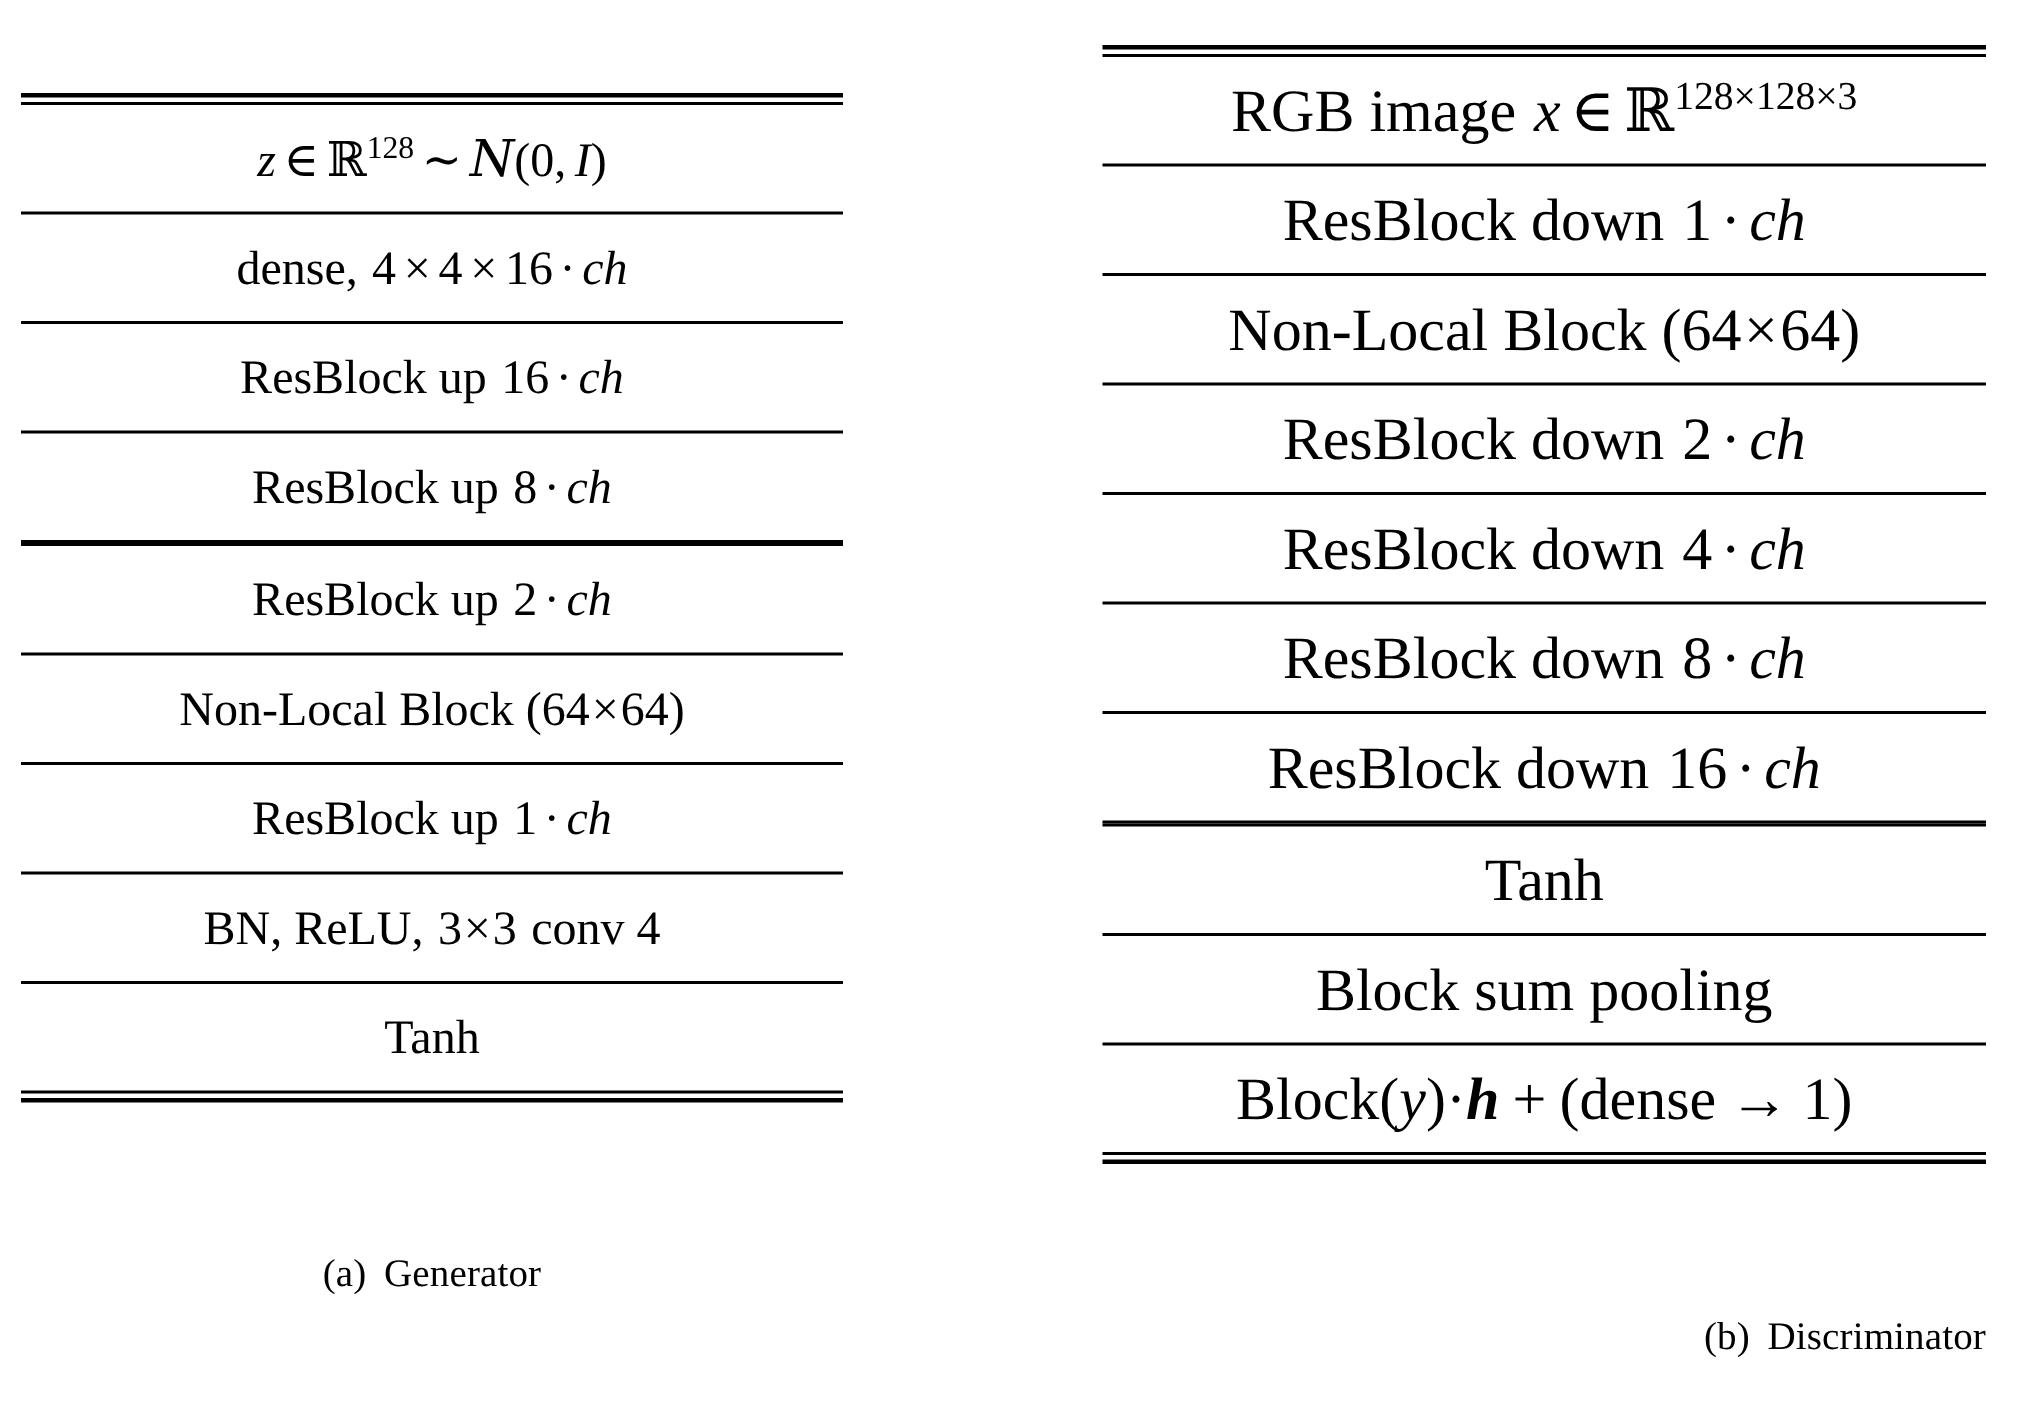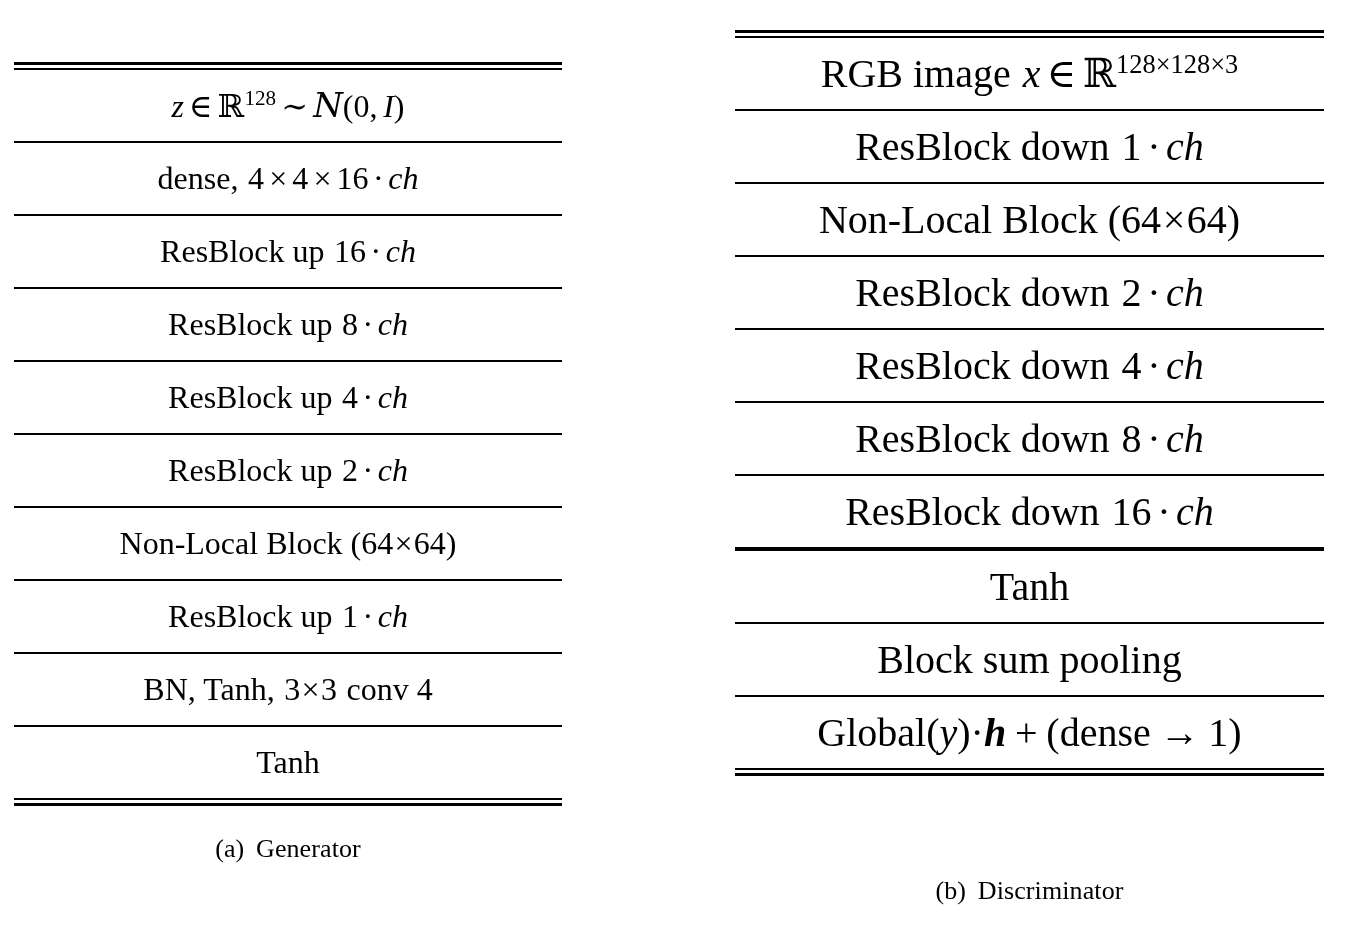--- a/index.html
+++ b/index.html
@@ -117,20 +117,21 @@
   .caption .label { margin-right: 0.45em; }
   .caption.generator-caption {
     left: 14px;
     top: 834px;
     width: 548px;
   }
   .caption.discriminator-caption {
     left: 735px;
     top: 876px;
     width: 589px;
+    text-align: right;
   }
 </style>
 </head>
 <body>
 
 <div class="figure-area">
 
   <div class="arch-table generator">
 
     <div class="toprule-group">
@@ -152,42 +153,39 @@
     <div class="row">
       <span class="cell"><span>ResBlock up</span><span class="mn" style="padding-left:.3em">16</span><span class="cdot">·</span><span class="mi">ch</span></span>
     </div>
     <div class="rule thin"></div>
 
     <div class="row">
       <span class="cell"><span>ResBlock up</span><span class="mn" style="padding-left:.3em">8</span><span class="cdot">·</span><span class="mi">ch</span></span>
     </div>
     <div class="rule thin"></div>
 
-    <div class="row">
-      <span class="cell"><span>ResBlock up</span><span class="mn" style="padding-left:.3em">4</span><span class="cdot">·</span><span class="mi">ch</span></span>
-    </div>
     <div class="rule thin"></div>
 
     <div class="row">
       <span class="cell"><span>ResBlock up</span><span class="mn" style="padding-left:.3em">2</span><span class="cdot">·</span><span class="mi">ch</span></span>
     </div>
     <div class="rule thin"></div>
 
     <div class="row">
       <span class="cell"><span>Non-Local Block (64</span><span class="op-tight">×</span><span>64)</span></span>
     </div>
     <div class="rule thin"></div>
 
     <div class="row">
       <span class="cell"><span>ResBlock up</span><span class="mn" style="padding-left:.3em">1</span><span class="cdot">·</span><span class="mi">ch</span></span>
     </div>
     <div class="rule thin"></div>
 
     <div class="row">
-      <span class="cell"><span>BN, Tanh,</span><span class="mn" style="padding-left:.3em">3</span><span class="op-tight">×</span><span class="mn">3</span><span style="padding-left:.3em">conv 4</span></span>
+      <span class="cell"><span>BN, ReLU,</span><span class="mn" style="padding-left:.3em">3</span><span class="op-tight">×</span><span class="mn">3</span><span style="padding-left:.3em">conv 4</span></span>
     </div>
     <div class="rule thin"></div>
 
     <div class="row">
       <span class="cell">Tanh</span>
     </div>
 
     <div class="bottomrule-group">
       <div class="rule thin"></div>
       <div class="rule gap"></div>
@@ -248,21 +246,21 @@
       <span class="cell">Tanh</span>
     </div>
     <div class="rule thin"></div>
 
     <div class="row">
       <span class="cell">Block sum pooling</span>
     </div>
     <div class="rule thin"></div>
 
     <div class="row">
-      <span class="cell"><span>Global(</span><span class="mi">y</span><span>)</span><span>·</span><span class="mbi">h</span><span class="op" style="padding:0 .22em">+</span><span>(dense</span><span class="op" style="padding:0 .22em">→</span><span>1)</span></span>
+      <span class="cell"><span>Block(</span><span class="mi">y</span><span>)</span><span>·</span><span class="mbi">h</span><span class="op" style="padding:0 .22em">+</span><span>(dense</span><span class="op" style="padding:0 .22em">→</span><span>1)</span></span>
     </div>
 
     <div class="bottomrule-group">
       <div class="rule thin"></div>
       <div class="rule gap"></div>
       <div class="rule thick"></div>
     </div>
   </div>
 
   <div class="caption discriminator-caption">

